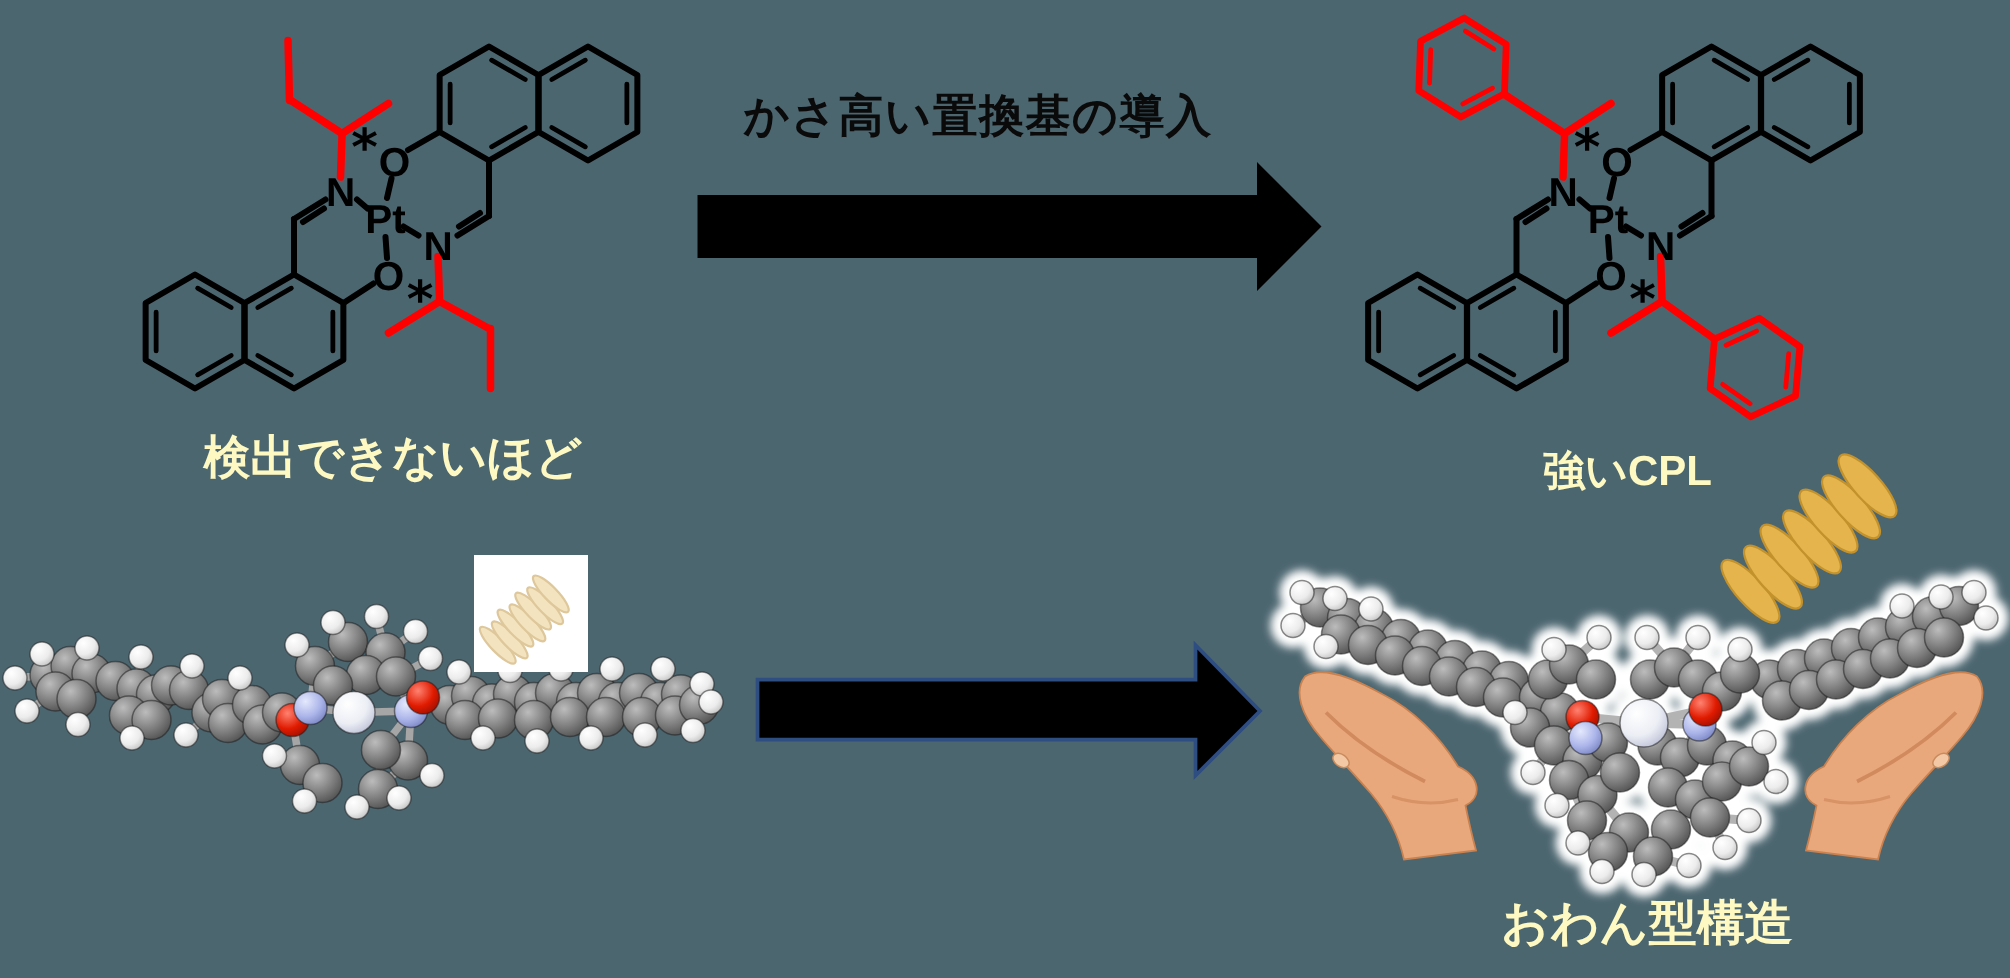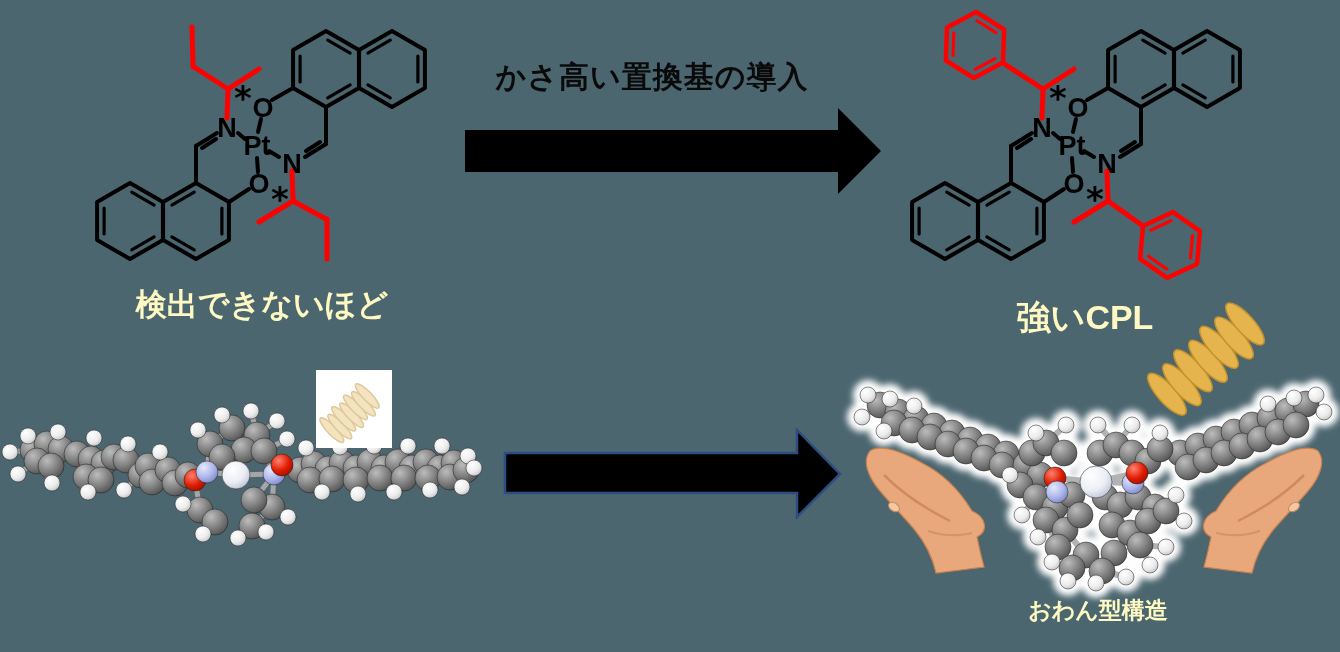--- a/index.html
+++ b/index.html
@@ -123,21 +123,21 @@
   </svg>
 
   <div class="arrlbl" style="left:452px;top:57px;width:400px;font-size:30px;letter-spacing:1px;">かさ高い置換基の導入</div>
   <svg style="left:460px;top:100px;" width="430" height="100" viewBox="460 100 430 100">
     <polygon points="465,130 838,130 838,108 881,151 838,194 838,172 465,172" fill="#000000"></polygon>
   </svg>
 
   <div class="cap" style="left:82px;top:287px;width:360px;font-size:31px;">
     <div>検出できないほど</div>
   </div>
-  <div class="cap" style="left:935px;top:297px;width:300px;font-size:34px;">強いCPL</div>
+  <div class="cap" style="left:935px;top:297px;width:300px;font-size:28px;">強いCPL</div>
 
   <svg style="left:495px;top:420px;" width="355" height="105" viewBox="495 420 355 105">
     <polygon points="505,453 797,453 797,430 840,474 797,517 797,493 505,493" fill="#000000" stroke="#2E4D80" stroke-width="2.5"></polygon>
   </svg>
 
   <svg id="planar-mol" style="left:0px;top:380px;" width="480" height="175" viewBox="0 380 480 175">
       <defs>
         <radialGradient id="pmC" cx="35%" cy="30%" r="85%">
           <stop offset="0%" stop-color="#bcbcbc"></stop>
           <stop offset="55%" stop-color="#7b7b7b"></stop>
@@ -808,15 +808,15 @@
         <ellipse cx="4" cy="-1.5" rx="9" ry="27" fill="#E5B44C" stroke="#C3922C" stroke-width="1.5"></ellipse>
         <ellipse cx="21.5" cy="1.5" rx="9" ry="27" fill="#E5B44C" stroke="#C3922C" stroke-width="1.5"></ellipse>
         <ellipse cx="39" cy="-1.5" rx="9" ry="27" fill="#E5B44C" stroke="#C3922C" stroke-width="1.5"></ellipse>
         <ellipse cx="56.5" cy="1.5" rx="9" ry="27" fill="#E5B44C" stroke="#C3922C" stroke-width="1.5"></ellipse>
         <ellipse cx="74" cy="-1.5" rx="9" ry="27" fill="#E5B44C" stroke="#C3922C" stroke-width="1.5"></ellipse>
         <ellipse cx="91.5" cy="1.5" rx="9" ry="27" fill="#E5B44C" stroke="#C3922C" stroke-width="1.5"></ellipse>
         <ellipse cx="109" cy="-1.5" rx="9" ry="27" fill="#E5B44C" stroke="#C3922C" stroke-width="1.5"></ellipse>
       </g>
     </svg>
 
-  <div class="cap" style="left:946px;top:597px;width:304px;font-size:23px;">おわん型構造</div>
+  <div class="cap" style="left:946px;top:597px;width:304px;font-size:32px;">おわん型構造</div>
 
 </div>
 
 </body></html>

